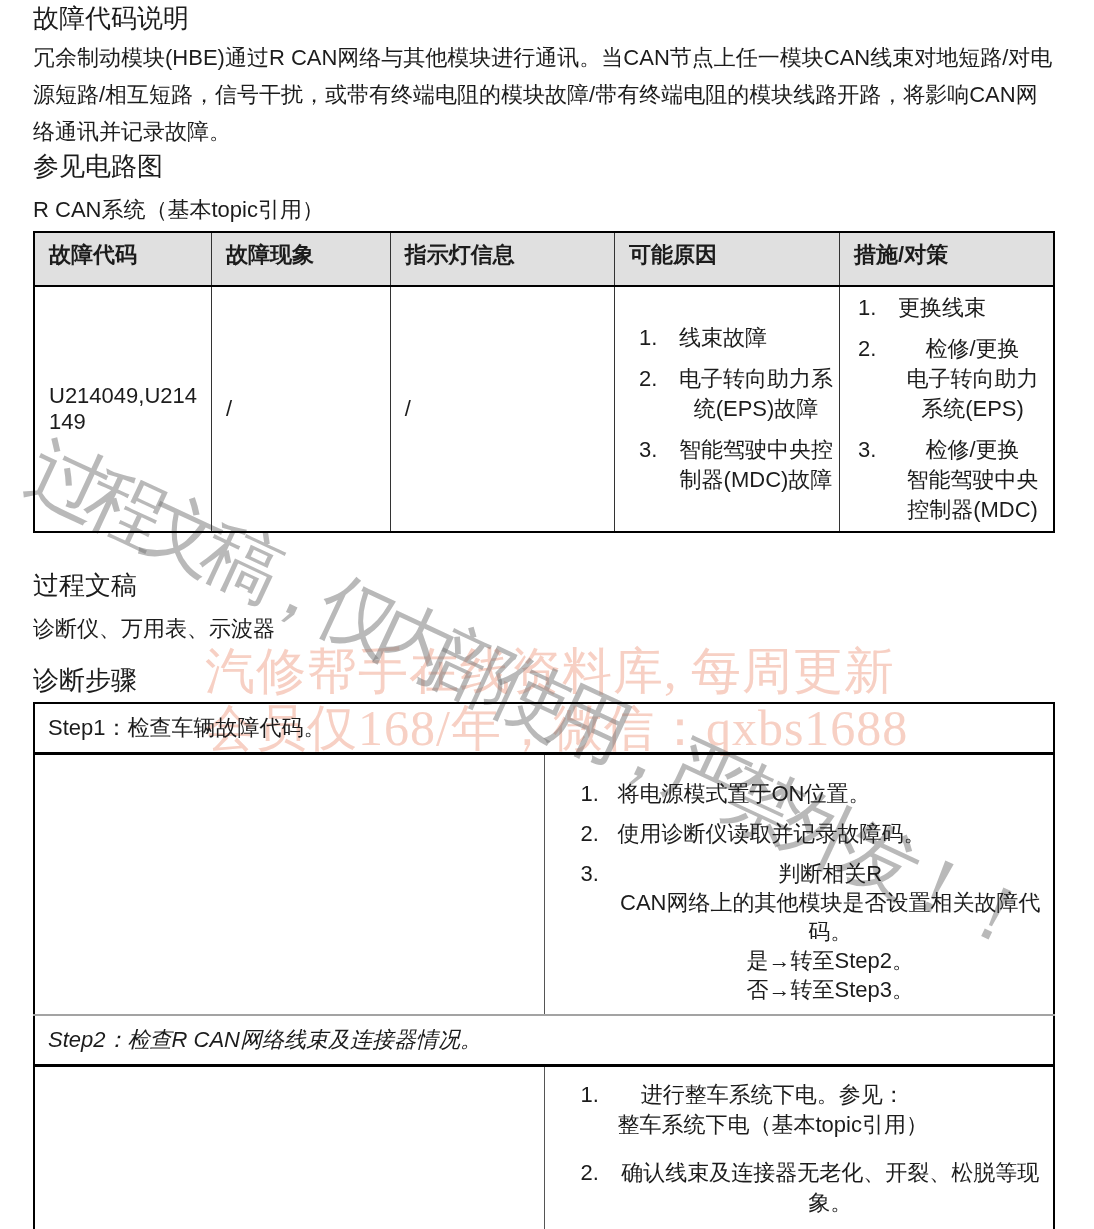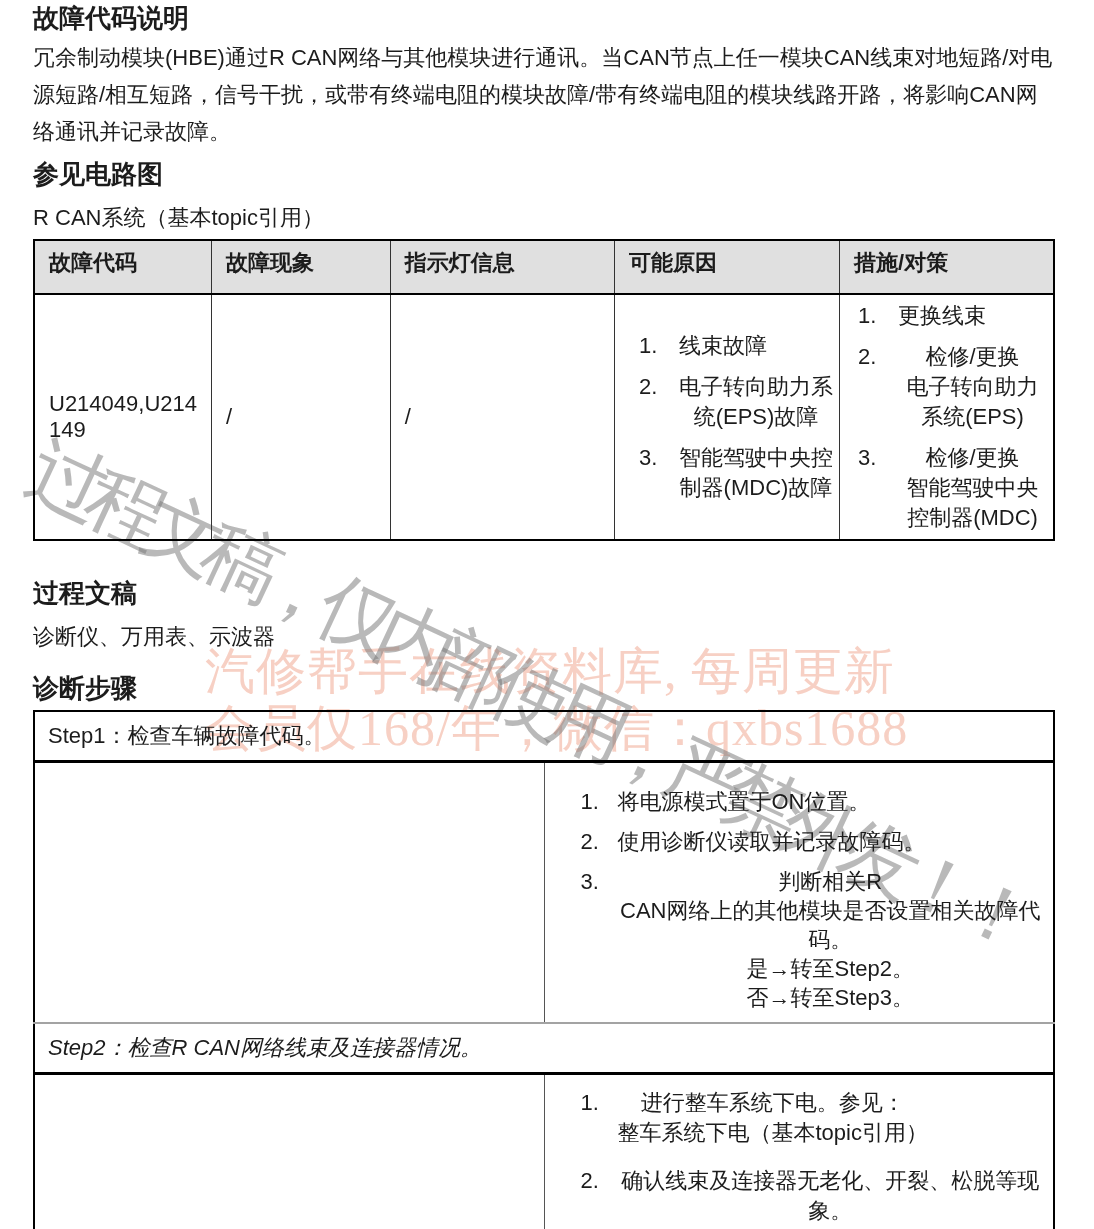--- a/index.html
+++ b/index.html
@@ -18,22 +18,22 @@
   .wm-pink.l2{top:700px;}
   .wm-diagonal{
     position:absolute;left:55px;top:418px;z-index:0;
     font-size:78px;letter-spacing:-14px;white-space:nowrap;
     color:rgba(120,120,120,0.52);
     transform:rotate(25deg);transform-origin:0 0;
     pointer-events:none;
   }
   
   .content{position:relative;z-index:1;padding:2px 39px 0 33px;}
-  h2{font-size:26px;line-height:32px;font-weight:bold;margin:0 0 5px 0;}
-  .h-circuit{margin-top:8px;}
+  h2{font-size:26px;line-height:32px;font-weight:normal;margin:0 0 5px 0;}
+  .h-circuit{}
   .h-symptoms{margin-top:18px;}
   .h-tools{margin-top:36px;}
   .h-steps{margin-top:20px;}
   p{font-size:22px;line-height:37px;margin:0;}
   .single-line{line-height:30px;margin-top:13px;}
   
   table{border-collapse:collapse;width:100%;table-layout:fixed;}
   .fault-table{margin-top:6px;border:2px solid #000;}
   .fault-table th,.fault-table td{
     border:1px solid #333;font-size:22px;text-align:left;vertical-align:middle;

